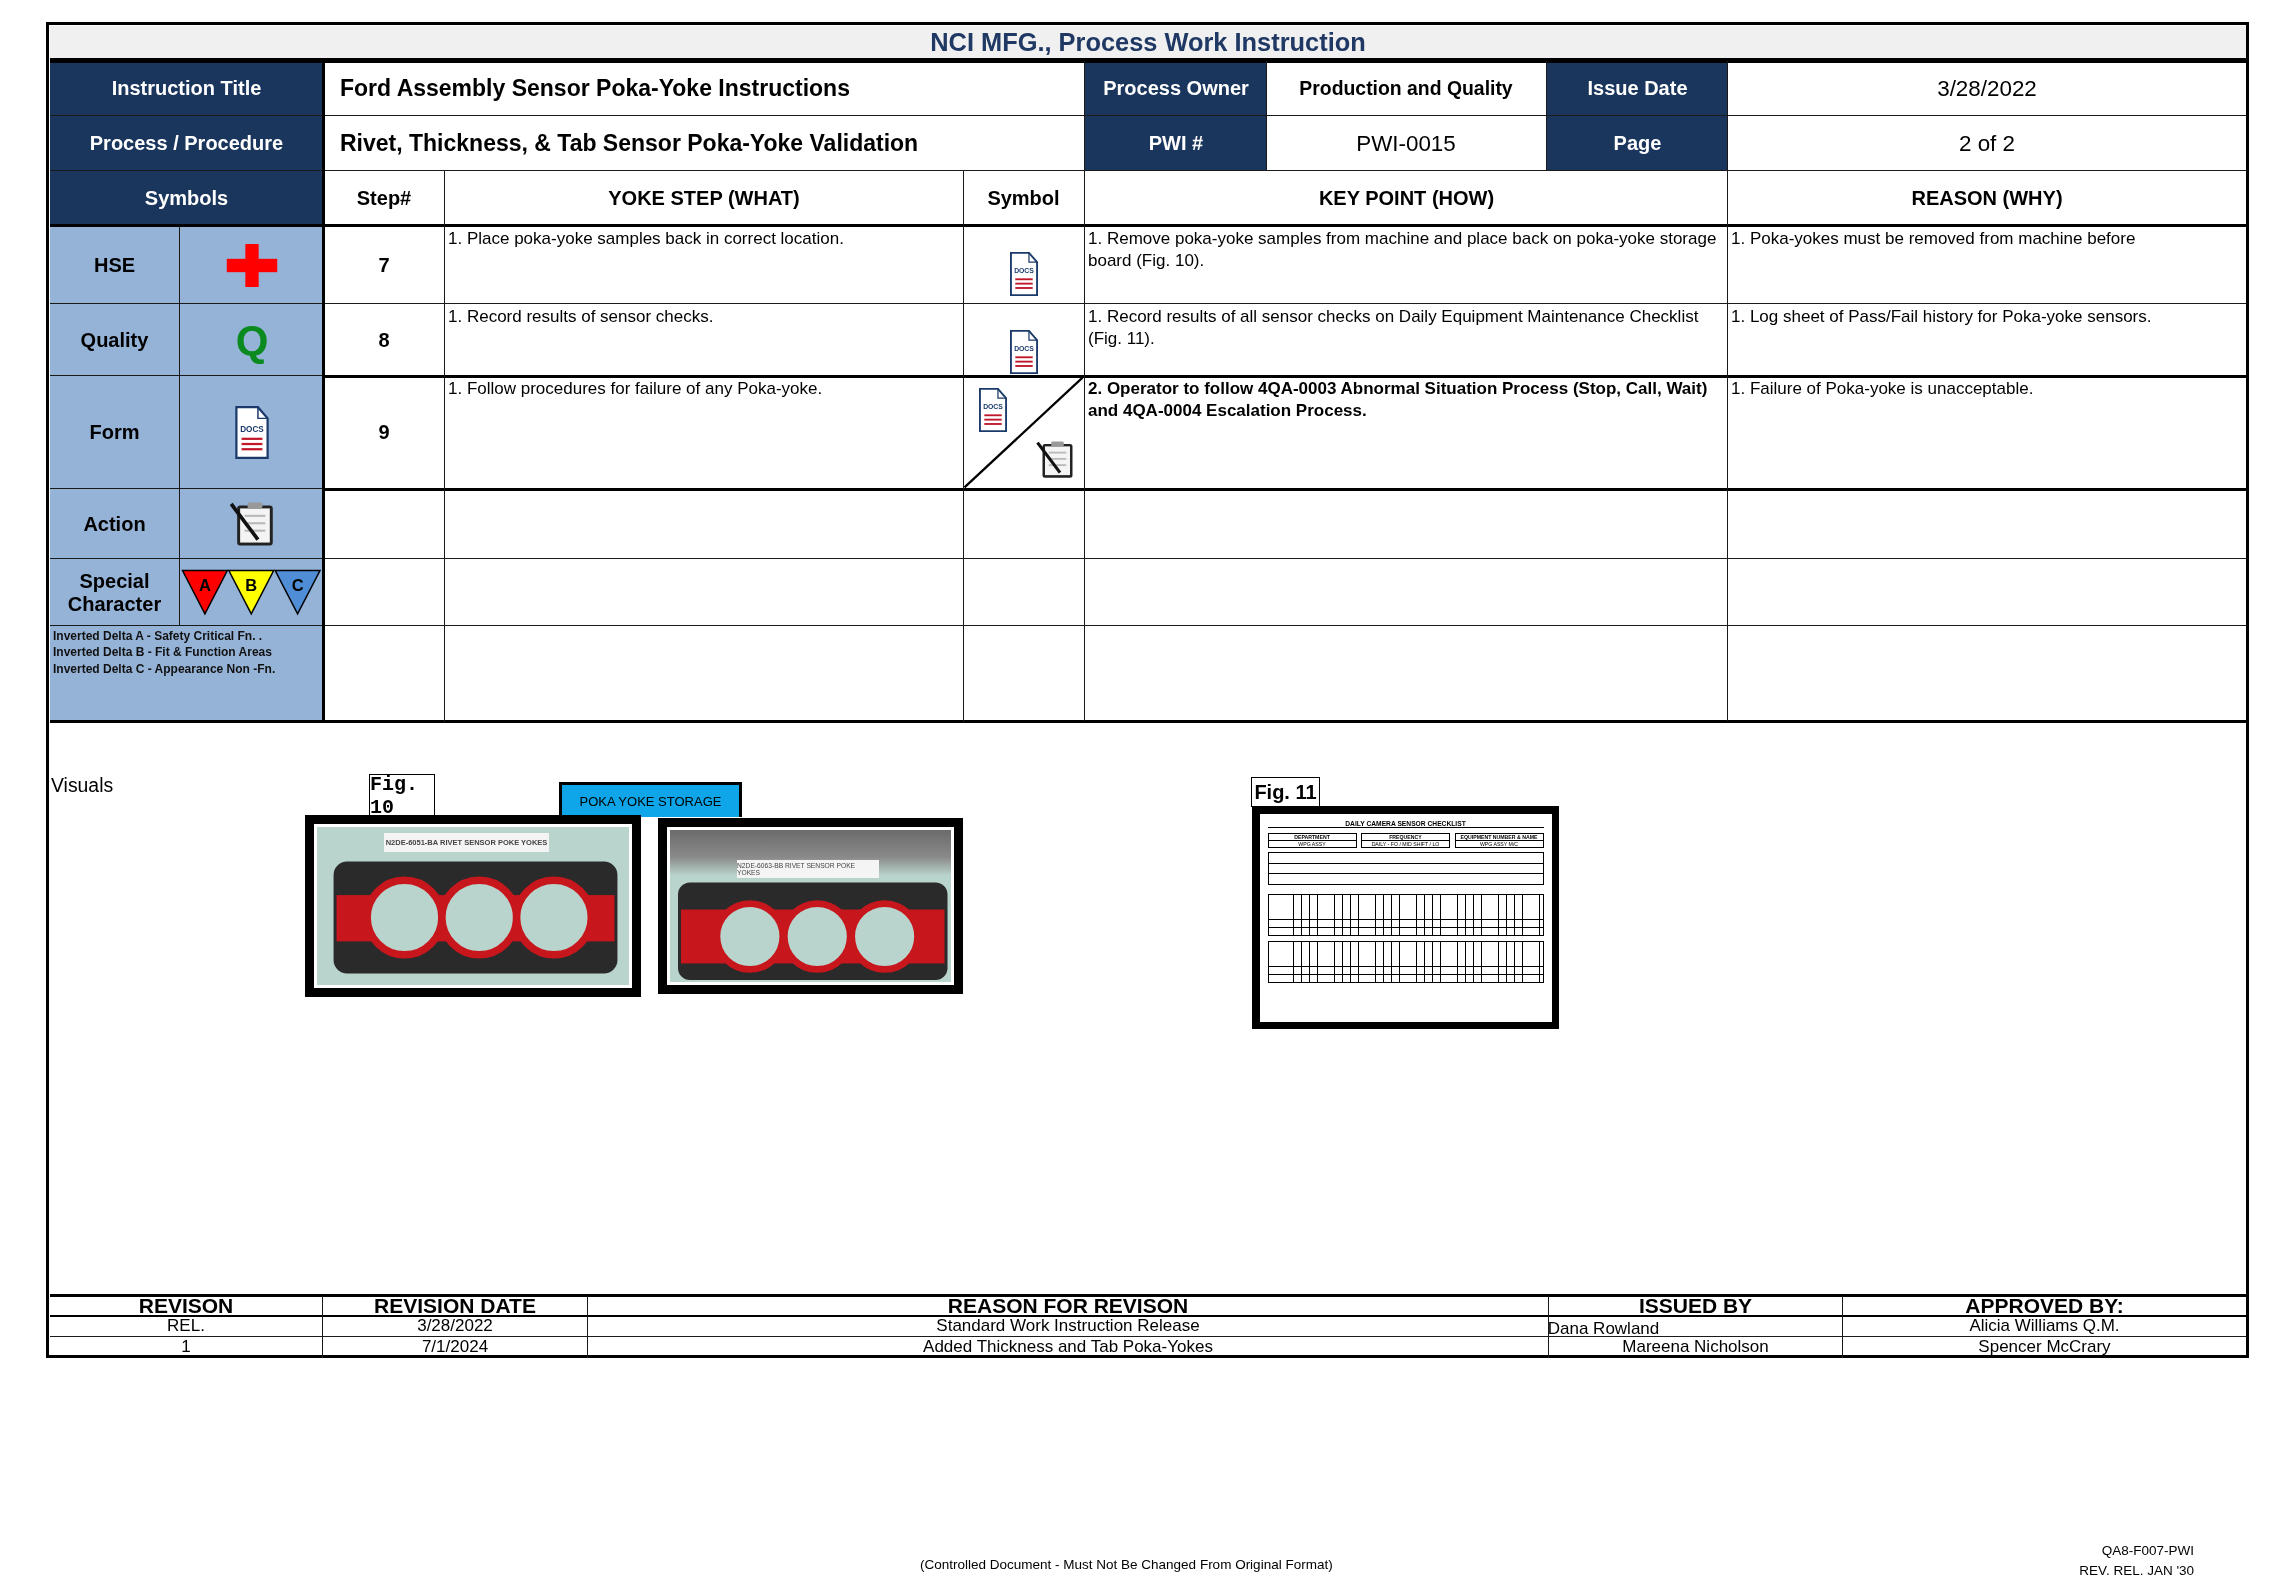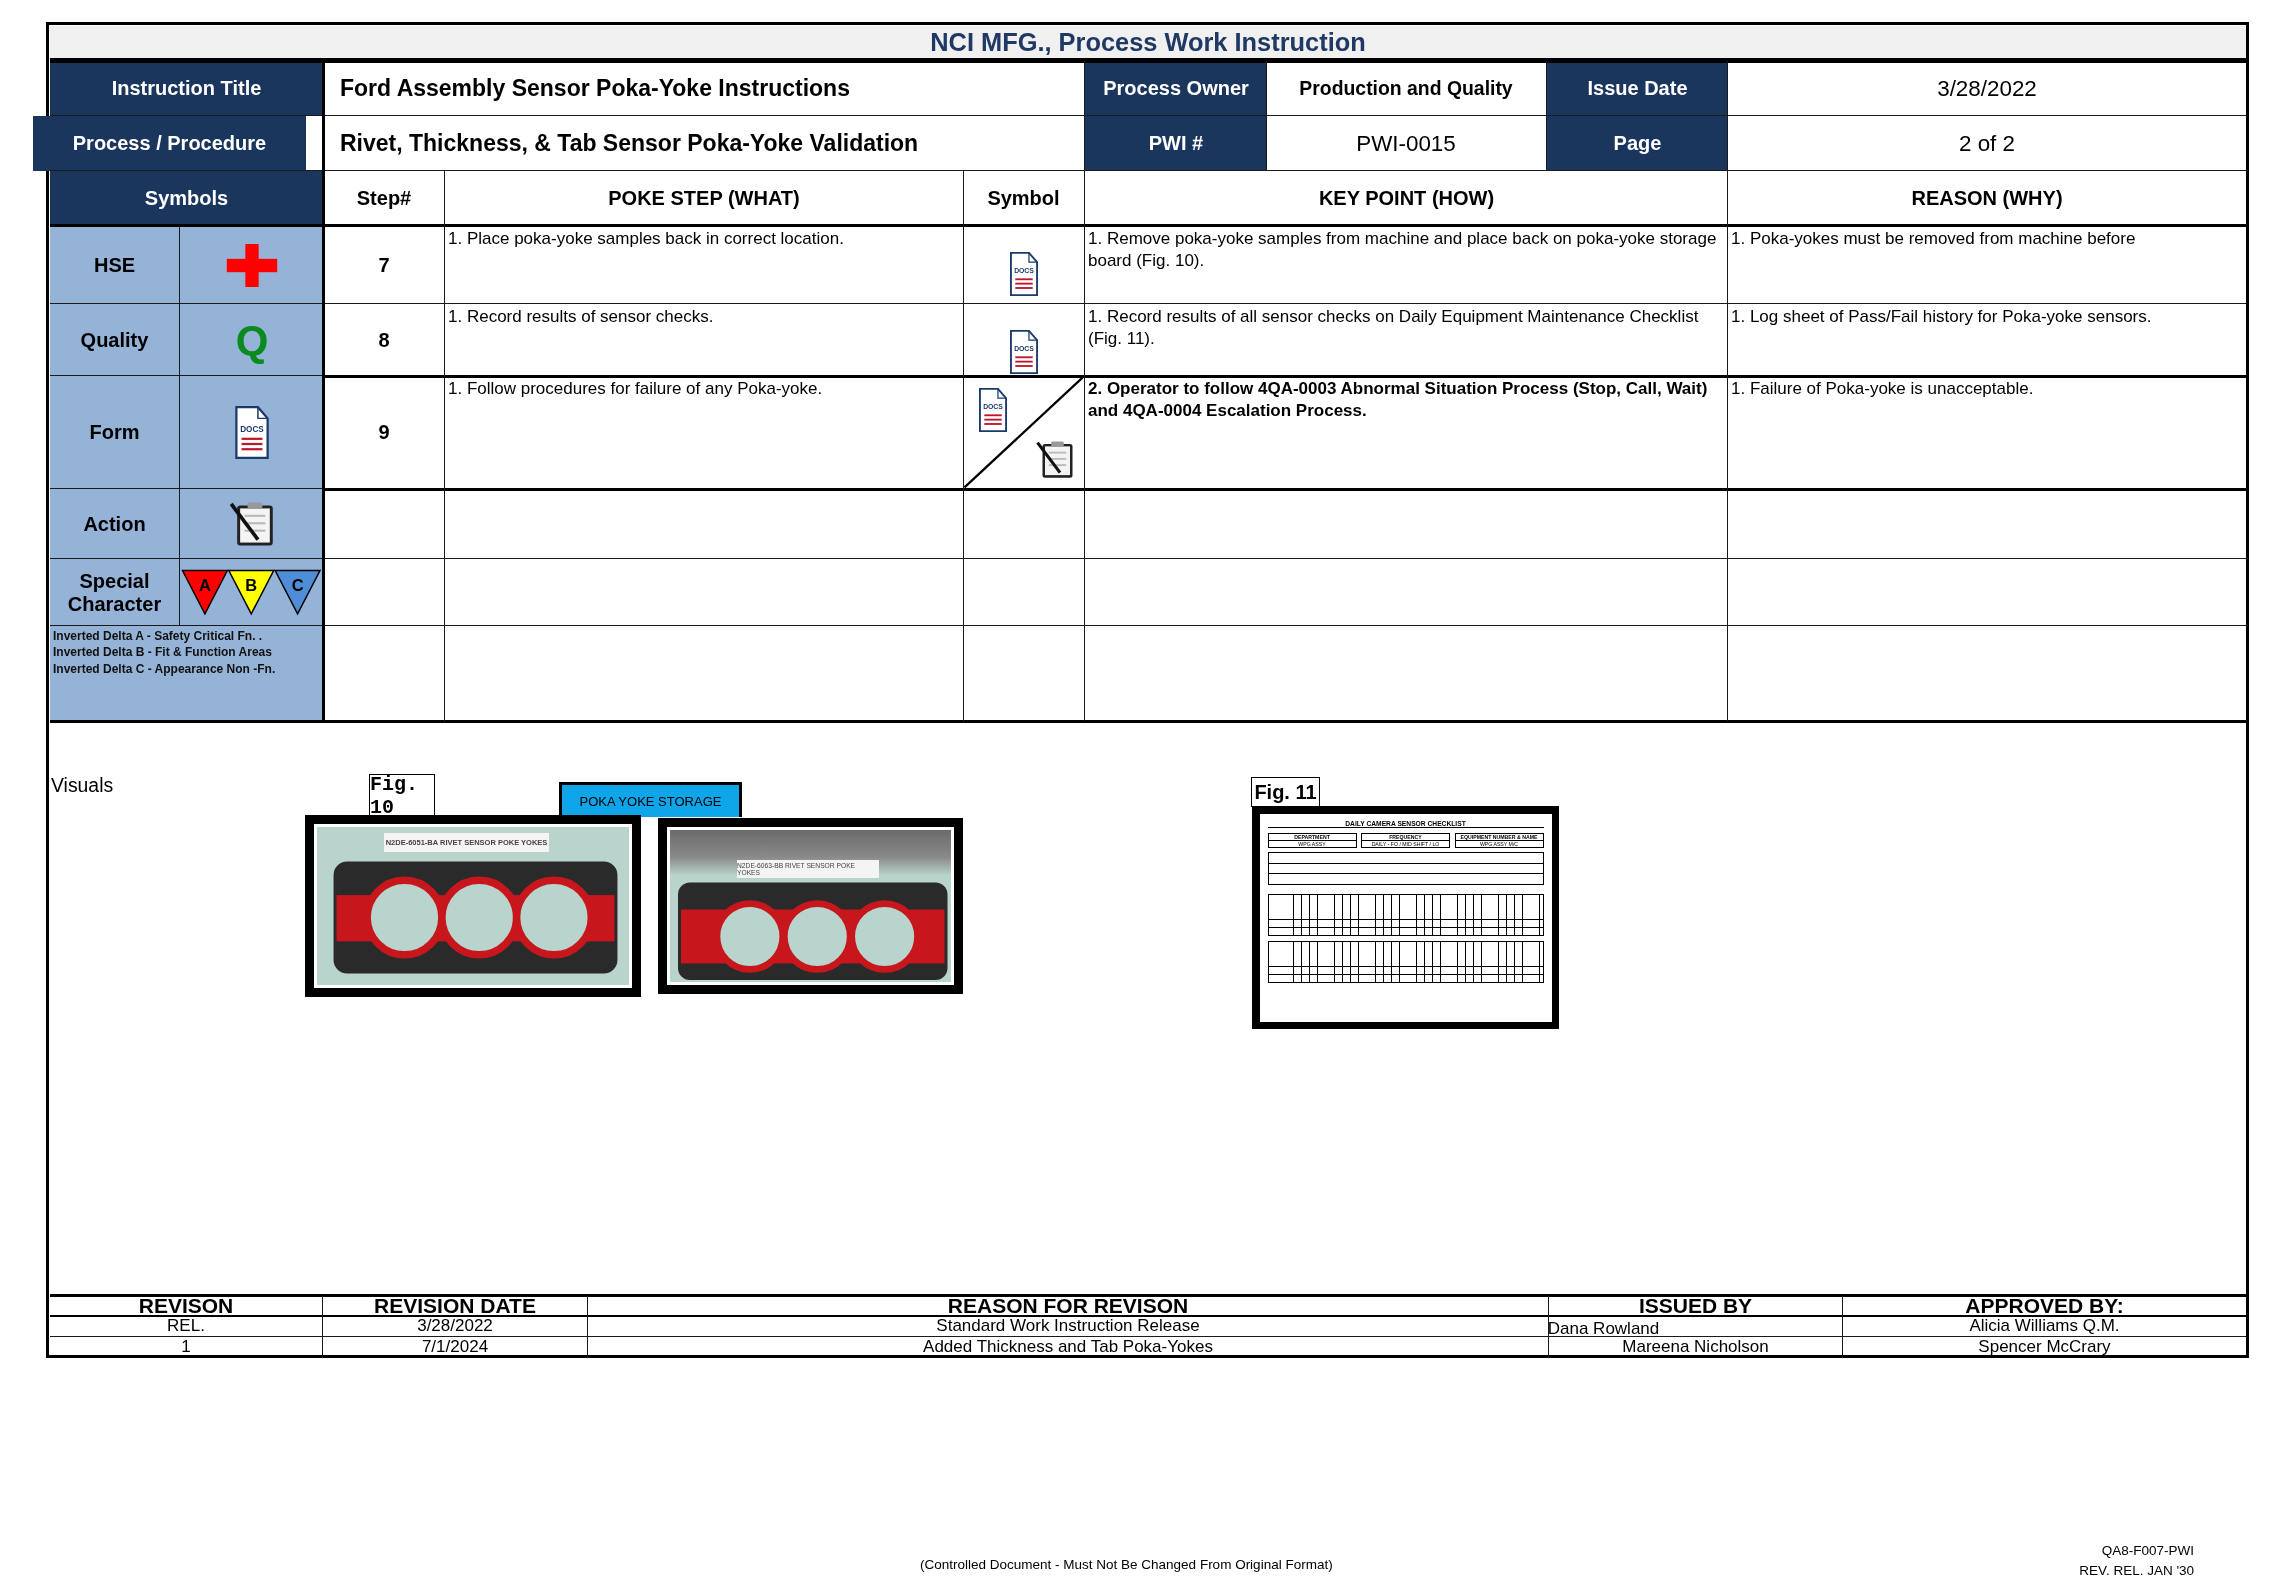--- a/index.html
+++ b/index.html
@@ -56,30 +56,30 @@
   <span class="title-text">NCI MFG., Process Work Instruction</span>
 </div>
 
 <div class="cell navy hdr-lbl" style="left:50px;top:61px;width:273px;height:55px;">Instruction Title</div>
 <div class="cell white hdr-val" style="left:323px;top:61px;width:761px;height:55px;">Ford Assembly Sensor Poka-Yoke Instructions</div>
 <div class="cell navy hdr-lbl" style="left:1085px;top:61px;width:182px;height:55px;">Process Owner</div>
 <div class="cell white hdr-val-c" style="left:1266px;top:61px;width:280px;height:55px;font-size:19.4px;">Production and Quality</div>
 <div class="cell navy hdr-lbl" style="left:1547px;top:61px;width:181px;height:55px;">Issue Date</div>
 <div class="cell white hdr-val-n" style="left:1728px;top:61px;width:518px;height:55px;">3/28/2022</div>
 
-<div class="cell navy hdr-lbl" style="left:33px;top:116px;width:273px;height:55px;">Process / Procedure</div>
+<div class="cell navy hdr-lbl" style="left:50px;top:116px;width:273px;height:55px;">Process / Procedure</div>
 <div class="cell white hdr-val" style="left:323px;top:116px;width:761px;height:55px;">Rivet, Thickness, &amp; Tab Sensor Poka-Yoke Validation</div>
 <div class="cell navy hdr-lbl" style="left:1085px;top:116px;width:182px;height:55px;">PWI #</div>
 <div class="cell white hdr-val-n" style="left:1266px;top:116px;width:280px;height:55px;">PWI-0015</div>
 <div class="cell navy hdr-lbl" style="left:1547px;top:116px;width:181px;height:55px;">Page</div>
 <div class="cell white hdr-val-n" style="left:1728px;top:116px;width:518px;height:55px;">2 of 2</div>
 
 <div class="cell navy hdr-lbl" style="left:50px;top:171px;width:273px;height:55px;">Symbols</div>
 <div class="cell white colhdr" style="left:323px;top:171px;width:122px;height:55px;">Step#</div>
-<div class="cell white colhdr" style="left:445px;top:171px;width:518px;height:55px;">POKE STEP (WHAT)</div>
+<div class="cell white colhdr" style="left:445px;top:171px;width:518px;height:55px;">YOKE STEP (WHAT)</div>
 <div class="cell white colhdr" style="left:963px;top:171px;width:121px;height:55px;">Symbol</div>
 <div class="cell white colhdr" style="left:1085px;top:171px;width:643px;height:55px;">KEY POINT (HOW)</div>
 <div class="cell white colhdr" style="left:1728px;top:171px;width:518px;height:55px;">REASON (WHY)</div>
 
 <div class="abs lightblue" style="left:50px;top:226px;width:273px;height:496px;"></div>
 
 <div class="cell sym-lbl" style="left:50px;top:226px;width:129px;height:78px;">HSE</div>
 <div class="cell" style="left:180px;top:226px;width:144px;height:78px;">
   <svg width="54" height="43" viewBox="0 0 72 58">
       <rect x="27" y="0" width="18" height="58" fill="#ff0000"></rect>

